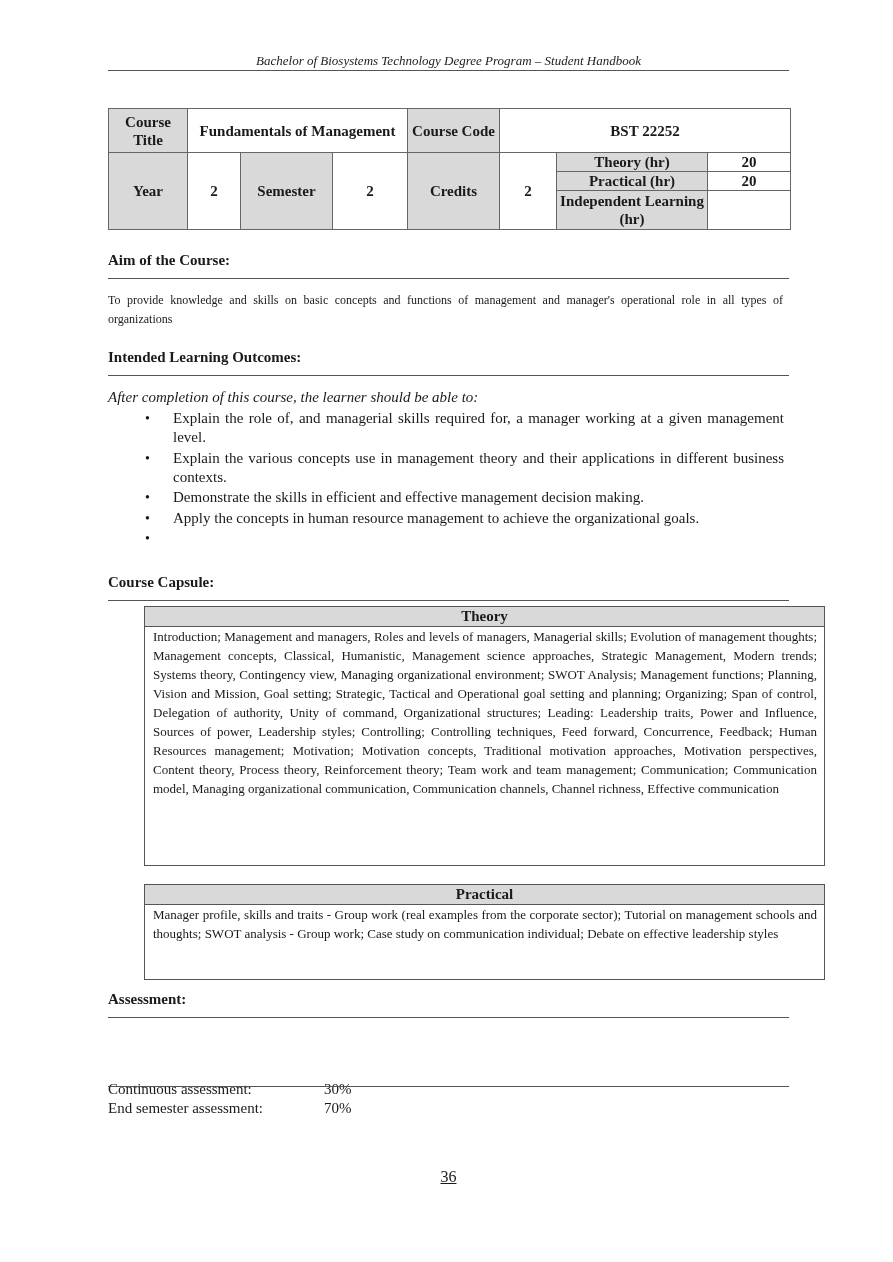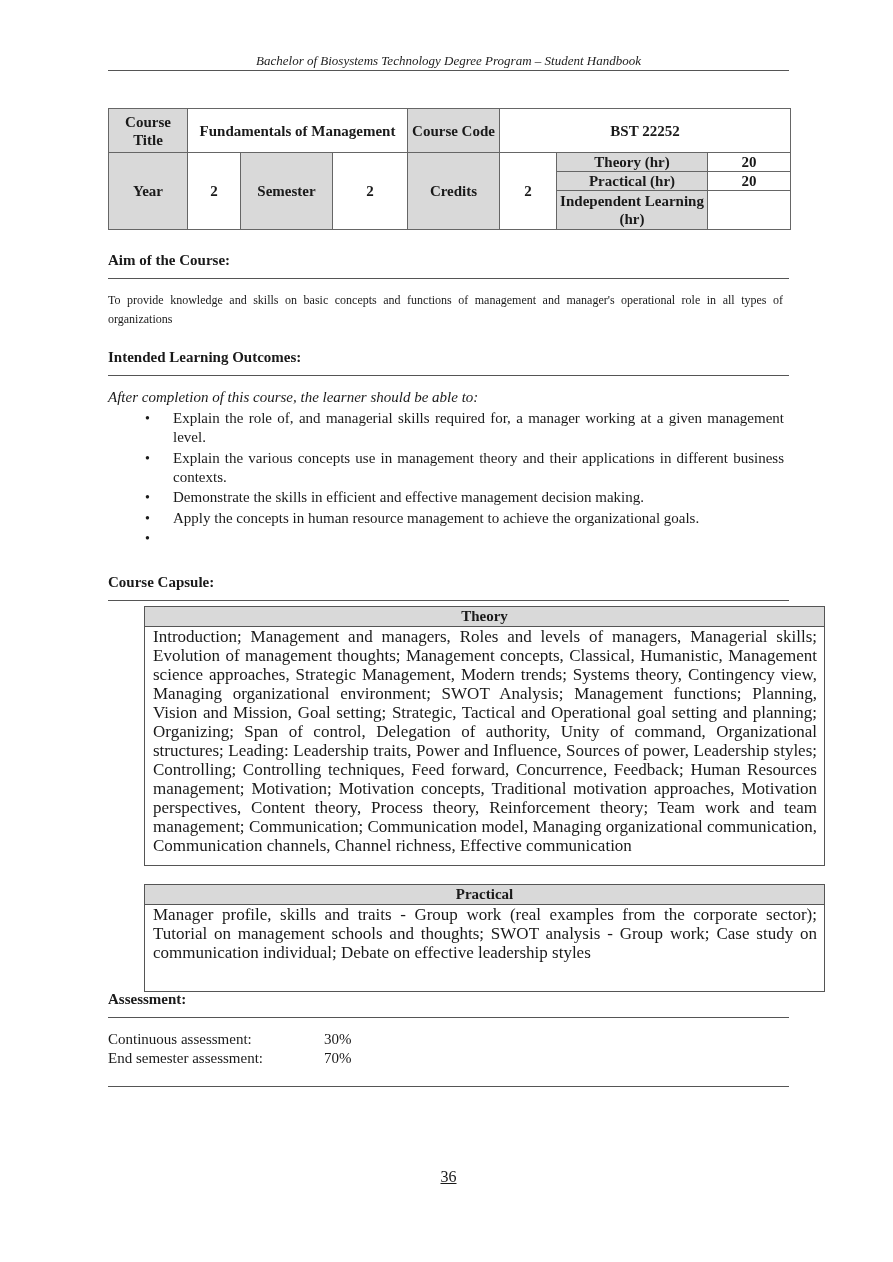--- a/index.html
+++ b/index.html
@@ -15,21 +15,21 @@
 
   .section-head { position: absolute; left: 0; width: 681px; font-weight: bold; font-size: 15px; line-height: 18px; border-bottom: 1px solid #555; padding-bottom: 9px; }
   .para { position: absolute; left: 0; width: 675px; font-size: 12px; line-height: 19px; text-align: justify; }
   .intro { position: absolute; left: 0; font-style: italic; font-size: 15px; line-height: 19px; }
   ul.outcomes { position: absolute; left: 0; top: 409px; width: 676px; margin: 0; padding: 0; list-style: none; font-size: 15px; line-height: 19px; }
   ul.outcomes li { position: relative; padding-left: 65px; text-align: justify; margin-bottom: 1.5px; }
   ul.outcomes li .bullet { position: absolute; left: 37px; top: 0; font-size: 14px; }
 
   .capsule-box { position: absolute; left: 0; width: 681px; border: 1px solid #555; box-sizing: border-box; margin-left: 36px; }
   .capsule-box .cap-head { background: #d9d9d9; text-align: center; font-weight: bold; font-size: 15px; line-height: 19px; border-bottom: 1px solid #555; }
-  .capsule-box .cap-body { font-size: 17px; line-height: 19px; text-align: justify; padding: 0 7px 0 8px; }
+  .capsule-box .cap-body { font-size: 13px; line-height: 19px; text-align: justify; padding: 0 7px 0 8px; }
 
   .assess { position: absolute; left: 0; font-size: 15px; line-height: 19px; }
   .assess .row { display: flex; }
   .assess .lbl { width: 216px; }
   .end-rule { position: absolute; left: 0; top: 1086px; width: 681px; border-top: 1px solid #555; }
   .page-number { position: absolute; left: 0; top: 1168px; width: 681px; text-align: center; font-size: 16px; text-decoration: underline; }
 </style>
 </head>
 <body>
 
@@ -91,28 +91,28 @@
     <li><span class="bullet">•</span></li>
   </ul>
 
   <div class="section-head" style="top:573px">Course Capsule:</div>
 
   <div class="capsule-box" style="top:606px; height:260px">
     <div class="cap-head">Theory</div>
     <div class="cap-body">Introduction; Management and managers, Roles and levels of managers, Managerial skills; Evolution of management thoughts; Management concepts, Classical, Humanistic, Management science approaches, Strategic Management, Modern trends; Systems theory, Contingency view, Managing organizational environment; SWOT Analysis; Management functions; Planning, Vision and Mission, Goal setting; Strategic, Tactical and Operational goal setting and planning; Organizing; Span of control, Delegation of authority, Unity of command, Organizational structures; Leading: Leadership traits, Power and Influence, Sources of power, Leadership styles; Controlling; Controlling techniques, Feed forward, Concurrence, Feedback; Human Resources management; Motivation; Motivation concepts, Traditional motivation approaches, Motivation perspectives, Content theory, Process theory, Reinforcement theory; Team work and team management; Communication; Communication model, Managing organizational communication, Communication channels, Channel richness, Effective communication</div>
   </div>
 
-  <div class="capsule-box" style="top:884px; height:108px">
+  <div class="capsule-box" style="top:884px; height:96px">
     <div class="cap-head">Practical</div>
     <div class="cap-body">Manager profile, skills and traits - Group work (real examples from the corporate sector); Tutorial on management schools and thoughts; SWOT analysis - Group work; Case study on communication individual; Debate on effective leadership styles</div>
   </div>
 
   <div class="section-head" style="top:990px">Assessment:</div>
 
-  <div class="assess" style="top:1030px">
+  <div class="assess" style="top:1080px">
     <div class="row">
       <span class="lbl">Continuous assessment:</span>
       <span>30%</span>
     </div>
     <div class="row">
       <span class="lbl">End semester assessment:</span>
       <span>70%</span>
     </div>
   </div>
 

